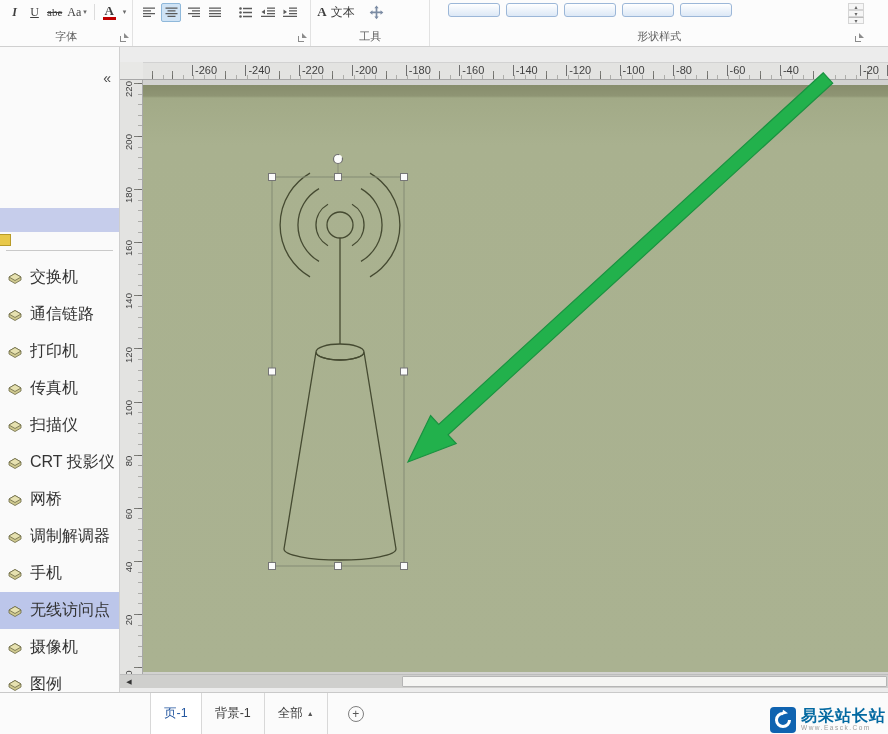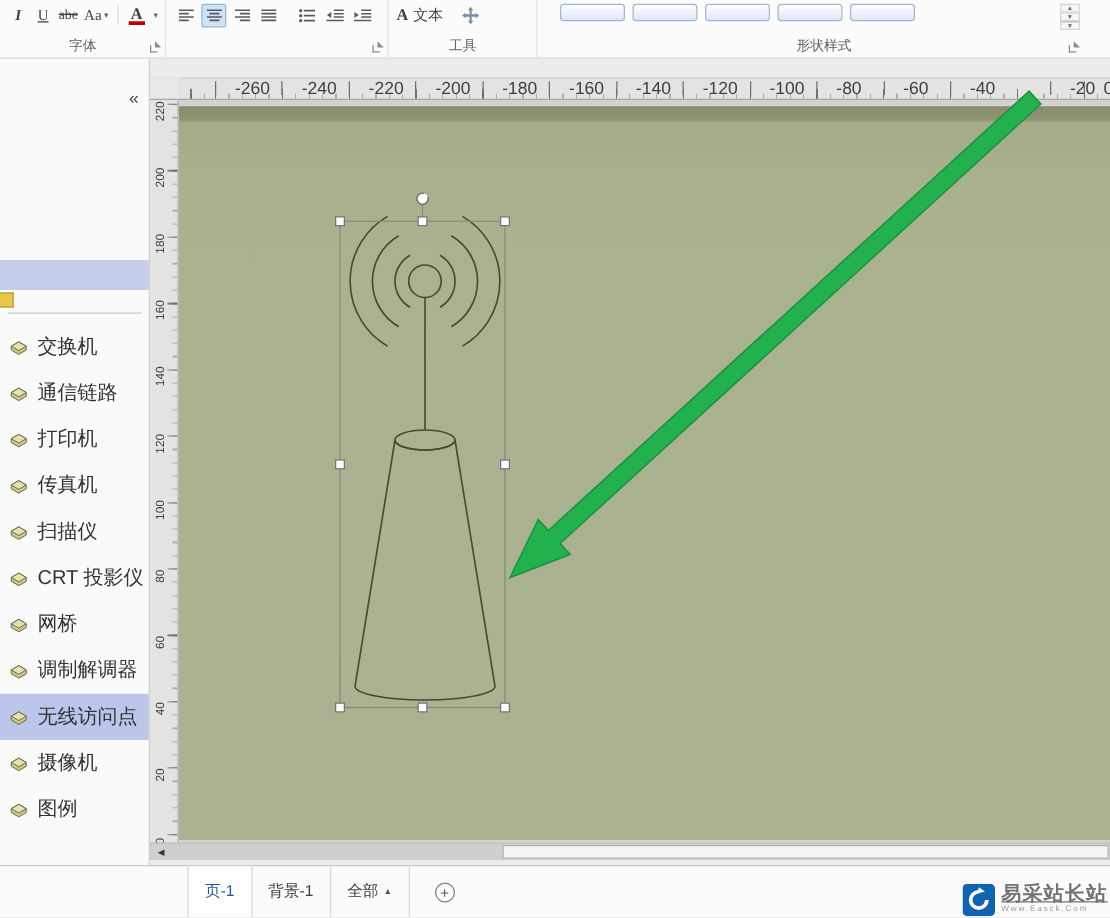--- a/index.html
+++ b/index.html
@@ -56,21 +56,21 @@
 
   
   .canvas-area { flex:1; position:relative; background:#ececec; min-width:0; }
   .hruler { position:absolute; top:15px; left:0; right:0; height:18px; background:#e3e3e1; border-top:1px solid #d2d2d2; border-bottom:1px solid #a8a8a8;
     background-image:
       repeating-linear-gradient(90deg, rgba(90,90,85,.75) 0 1px, transparent 1px 53.45px),
       repeating-linear-gradient(90deg, rgba(120,120,115,.5) 0 1px, transparent 1px 10.69px);
     background-size:100% 8px, 100% 4px;
     background-position:52px 100%, 52px 100%;
     background-repeat:repeat-x; }
-  .hlab { position:absolute; top:2px; height:11px; line-height:11px; font-size:14px; color:#3f3f3f; border-left:1px solid #6f6f6f; padding-left:15px; }
+  .hlab { position:absolute; top:2px; height:11px; line-height:11px; font-size:11px; color:#3f3f3f; border-left:1px solid #6f6f6f; padding-left:2px;margin-left:20px; }
   .ruler-corner { position:absolute; top:15px; left:0; width:23px; height:18px; background:#e8e8e6; border-bottom:1px solid #a8a8a8; z-index:2; }
   .vruler { position:absolute; top:33px; bottom:18px; left:0; width:23px; background:#e3e3e1; border-right:1px solid #a8a8a8;
     background-image:
       repeating-linear-gradient(180deg, rgba(90,90,85,.75) 0 1px, transparent 1px 53.1px),
       repeating-linear-gradient(180deg, rgba(120,120,115,.5) 0 1px, transparent 1px 10.62px);
     background-size:8px 100%, 4px 100%;
     background-position:right 3px, right 3px;
     background-repeat:repeat-y; }
   .vlab { position:absolute; left:-4px; width:26px; height:12px; line-height:12px; text-align:center; font-size:9.5px; color:#3f3f3f; transform:rotate(-90deg); }
   .viewport { position:absolute; top:33px; left:23px; right:0; bottom:18px; background:#d2d2d0; overflow:hidden; }
@@ -89,21 +89,21 @@
   
   .tabbar { flex:none; height:42px; background:#fbfbfb; border-top:1px solid #c9c9c9; display:flex; align-items:center; position:relative; }
   .tabs { margin-left:150px; display:flex; align-items:center; height:100%; }
   .tab { height:100%; display:flex; align-items:center; gap:4px; padding:0 13px; font-size:12.5px; color:#3c3c3c; border-right:1px solid #d8d8d8; }
   .tab:first-child { border-left:1px solid #d8d8d8; }
   .tab.active { color:#2457a0; background:#ffffff; }
   .upglyph { font-size:7px; color:#555; }
   .addpage { margin-left:20px; width:16px; height:16px; border:1px solid #7f7f7f; border-radius:50%; display:flex; align-items:center; justify-content:center; font-size:12px; line-height:12px; color:#555; }
   .brand { position:absolute; right:2px; bottom:1px; display:flex; align-items:center; gap:5px; }
   .btext { display:flex; flex-direction:column; line-height:1; }
-  .btitle { font-size:16px; font-weight:bold; color:#737373; letter-spacing:1px;text-decoration:underline; }
+  .btitle { font-size:16px; font-weight:bold; color:#0369a1; letter-spacing:1px; }
   .bsub { font-size:6.5px; color:#9a9a9a; letter-spacing:1.5px; margin-top:1px; }
 </style>
 </head>
 <body>
 
 <div class="app">
 
   <div class="ribbon">
 
     <div class="rgroup g-font">
@@ -287,20 +287,29 @@
       <div class="shape-item">
         <span class="shape-icon">
           <svg viewBox="0 0 16 14" width="16" height="14">
                 <path d="M2 9 L8 12.5 L14 9 L14 6 L8 2.5 L2 6 Z" fill="#cfc98f" stroke="#6b6845" stroke-width="0.8"></path>
                 <path d="M2 6 L8 9.5 L14 6 L8 2.5 Z" fill="#e6e1b0" stroke="#6b6845" stroke-width="0.8"></path>
               </svg>
         </span>
         <span class="shape-item-label">调制解调器</span>
       </div>
 
+      <div class="shape-item">
+        <span class="shape-icon">
+          <svg viewBox="0 0 16 14" width="16" height="14">
+                <path d="M2 9 L8 12.5 L14 9 L14 6 L8 2.5 L2 6 Z" fill="#cfc98f" stroke="#6b6845" stroke-width="0.8"></path>
+                <path d="M2 6 L8 9.5 L14 6 L8 2.5 Z" fill="#e6e1b0" stroke="#6b6845" stroke-width="0.8"></path>
+              </svg>
+        </span>
+        <span class="shape-item-label">手机</span>
+      </div>
 
       <div class="shape-item selected">
         <span class="shape-icon">
           <svg viewBox="0 0 16 14" width="16" height="14">
                 <path d="M2 9 L8 12.5 L14 9 L14 6 L8 2.5 L2 6 Z" fill="#cfc98f" stroke="#6b6845" stroke-width="0.8"></path>
                 <path d="M2 6 L8 9.5 L14 6 L8 2.5 Z" fill="#e6e1b0" stroke="#6b6845" stroke-width="0.8"></path>
               </svg>
         </span>
         <span class="shape-item-label">无线访问点</span>
       </div>

